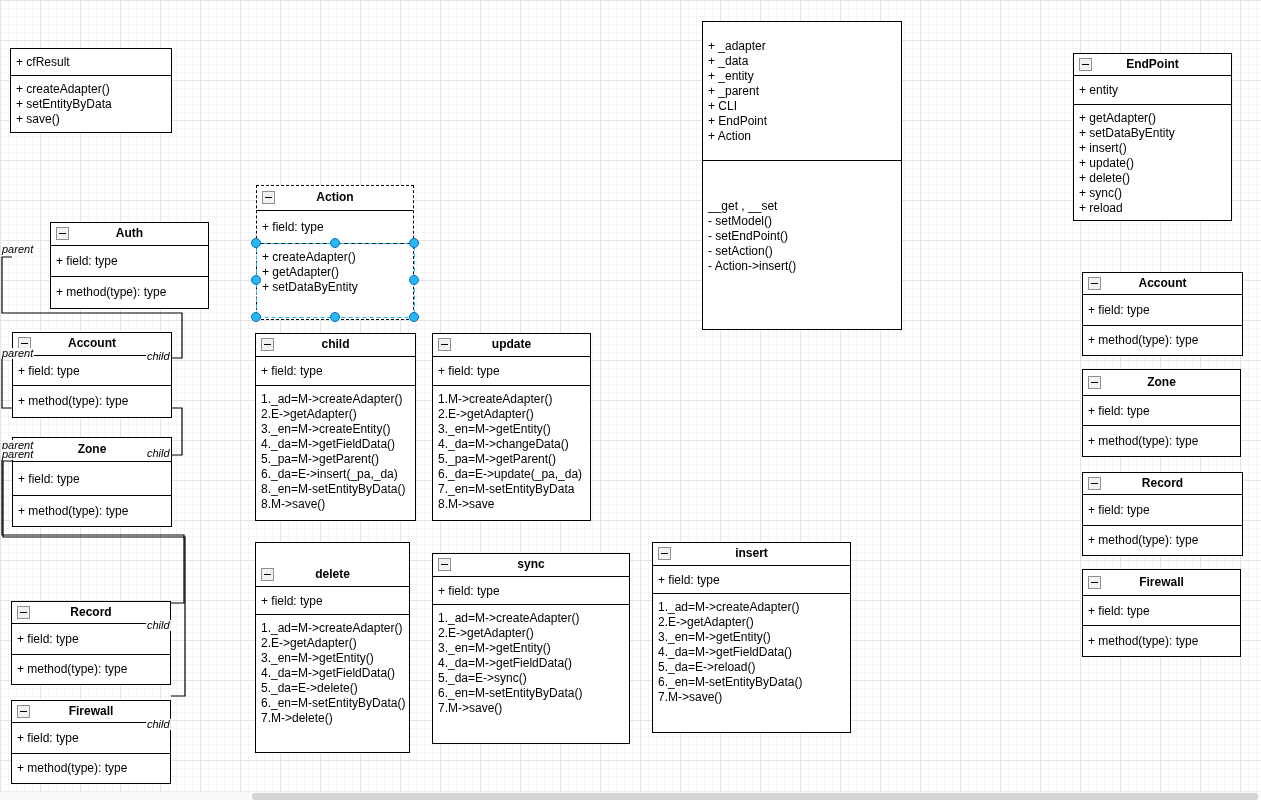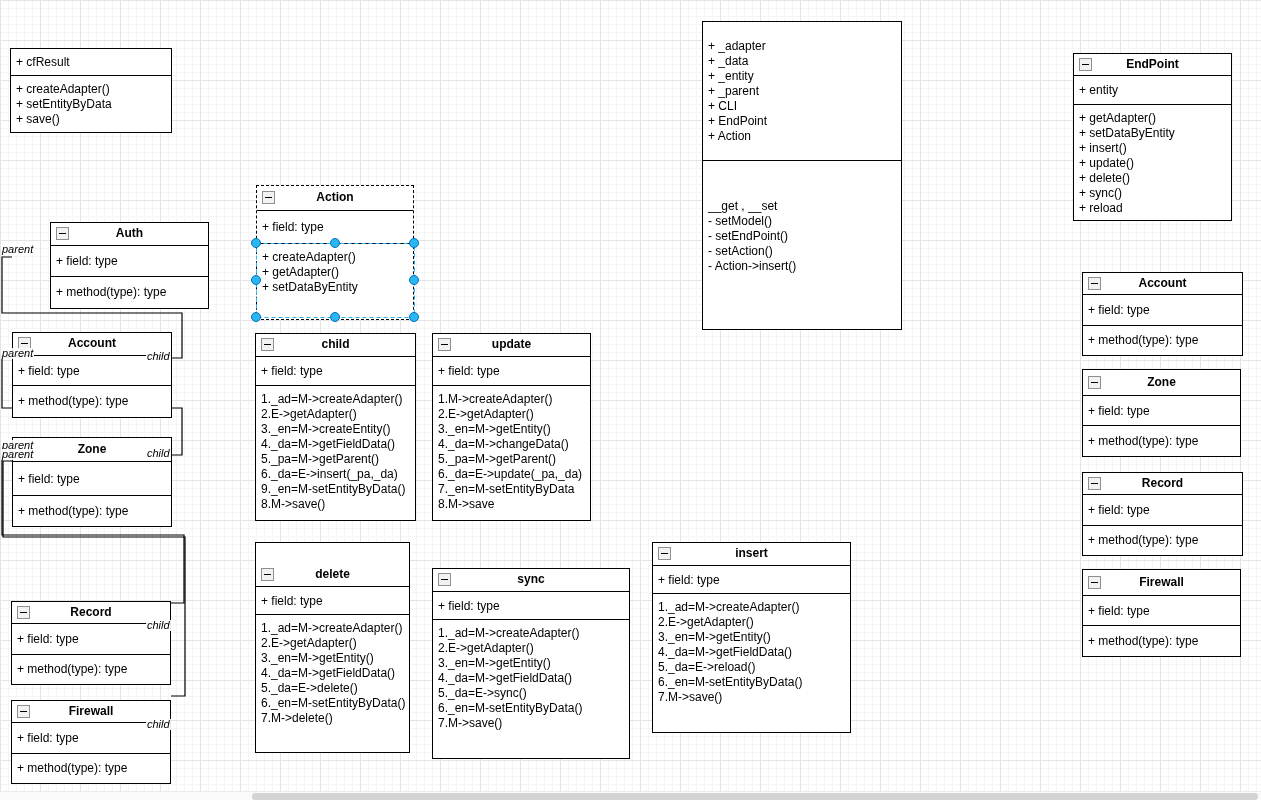--- a/index.html
+++ b/index.html
@@ -114,21 +114,21 @@
         <div class="compartment bb" style="height: 29px; padding-top: 7px;">
           <div class="cline">+ field: type</div>
         </div>
         <div class="compartment" style="height: 134px; padding-top: 6px;">
           <div class="cline">1._ad=M-&gt;createAdapter()</div>
           <div class="cline">2.E-&gt;getAdapter()</div>
           <div class="cline">3._en=M-&gt;createEntity()</div>
           <div class="cline">4._da=M-&gt;getFieldData()</div>
           <div class="cline">5._pa=M-&gt;getParent()</div>
           <div class="cline">6._da=E-&gt;insert(_pa,_da)</div>
-          <div class="cline">9._en=M-setEntityByData()</div>
+          <div class="cline">8._en=M-setEntityByData()</div>
           <div class="cline">8.M-&gt;save()</div>
         </div>
       </div>
       <div class="class-box" style="left: 432px; top: 333px; width: 159px;">
         <div class="c-title" style="height: 23px; line-height: 21px;"><span class="collapse-icon" style="top: 4px;"></span><span>update</span></div>
         <div class="compartment bb" style="height: 29px; padding-top: 7px;">
           <div class="cline">+ field: type</div>
         </div>
         <div class="compartment" style="height: 134px; padding-top: 6px;">
           <div class="cline">1.M-&gt;createAdapter()</div>
@@ -149,21 +149,21 @@
         <div class="compartment" style="height: 137px; padding-top: 6px;">
           <div class="cline">1._ad=M-&gt;createAdapter()</div>
           <div class="cline">2.E-&gt;getAdapter()</div>
           <div class="cline">3._en=M-&gt;getEntity()</div>
           <div class="cline">4._da=M-&gt;getFieldData()</div>
           <div class="cline">5._da=E-&gt;delete()</div>
           <div class="cline">6._en=M-setEntityByData()</div>
           <div class="cline">7.M-&gt;delete()</div>
         </div>
       </div>
-      <div class="class-box" style="left: 432px; top: 568px; width: 198px;">
+      <div class="class-box" style="left: 432px; top: 553px; width: 198px;">
         <div class="c-title" style="height: 23px; line-height: 21px;"><span class="collapse-icon" style="top: 4px;"></span><span>sync</span></div>
         <div class="compartment bb" style="height: 28px; padding-top: 7px;">
           <div class="cline">+ field: type</div>
         </div>
         <div class="compartment" style="height: 138px; padding-top: 6px;">
           <div class="cline">1._ad=M-&gt;createAdapter()</div>
           <div class="cline">2.E-&gt;getAdapter()</div>
           <div class="cline">3._en=M-&gt;getEntity()</div>
           <div class="cline">4._da=M-&gt;getFieldData()</div>
           <div class="cline">5._da=E-&gt;sync()</div>

